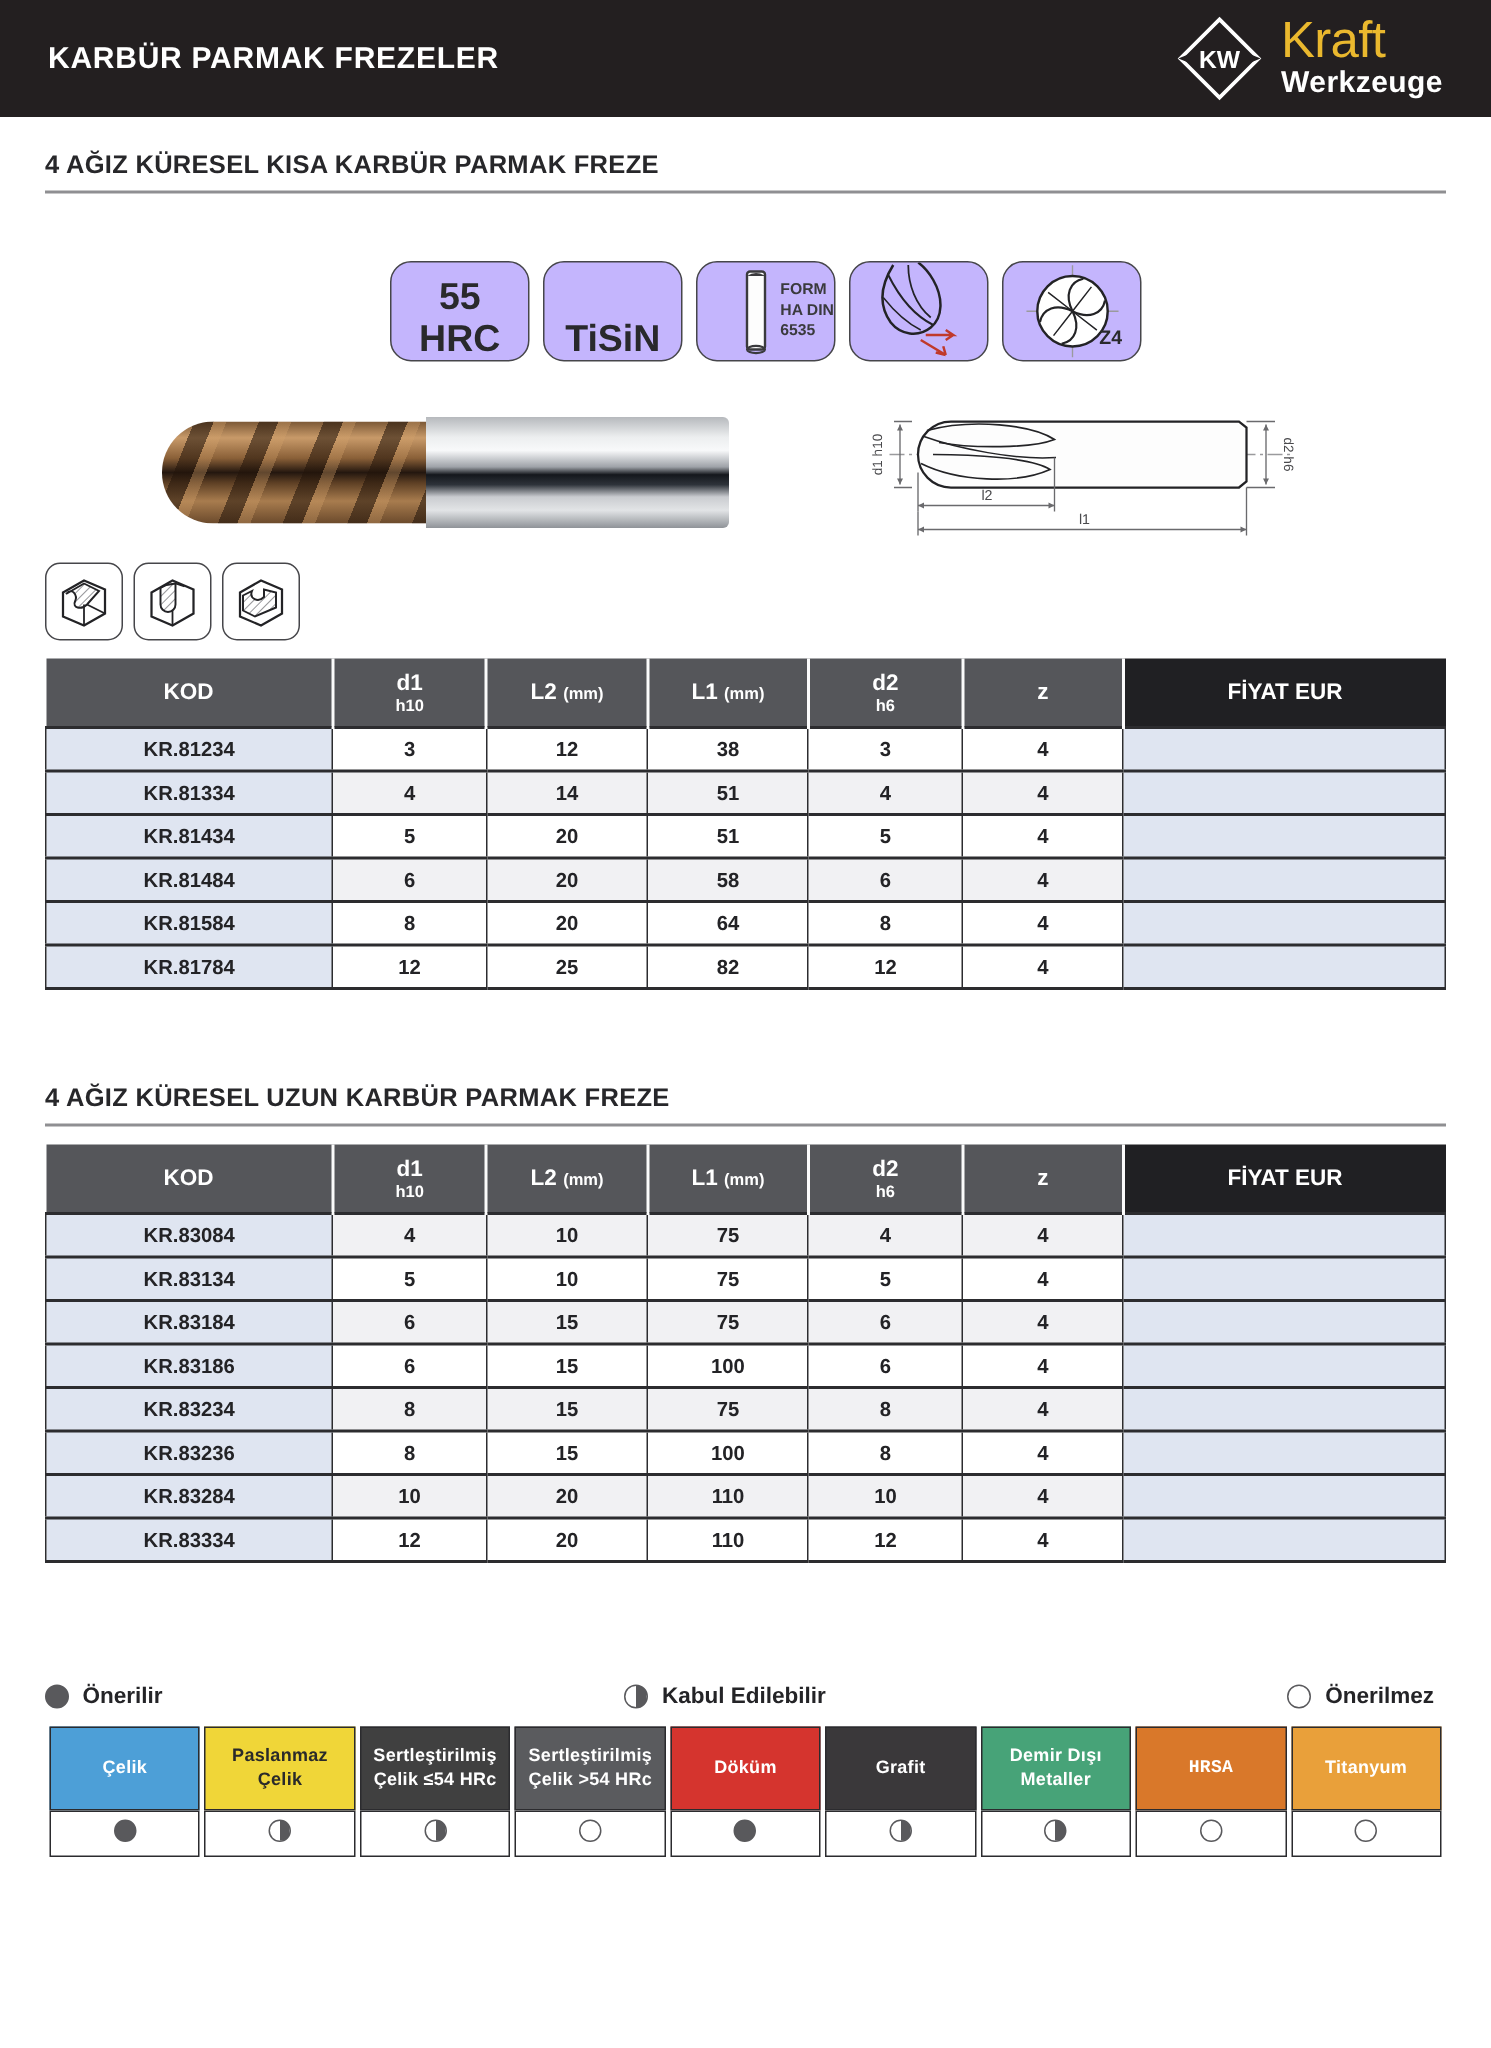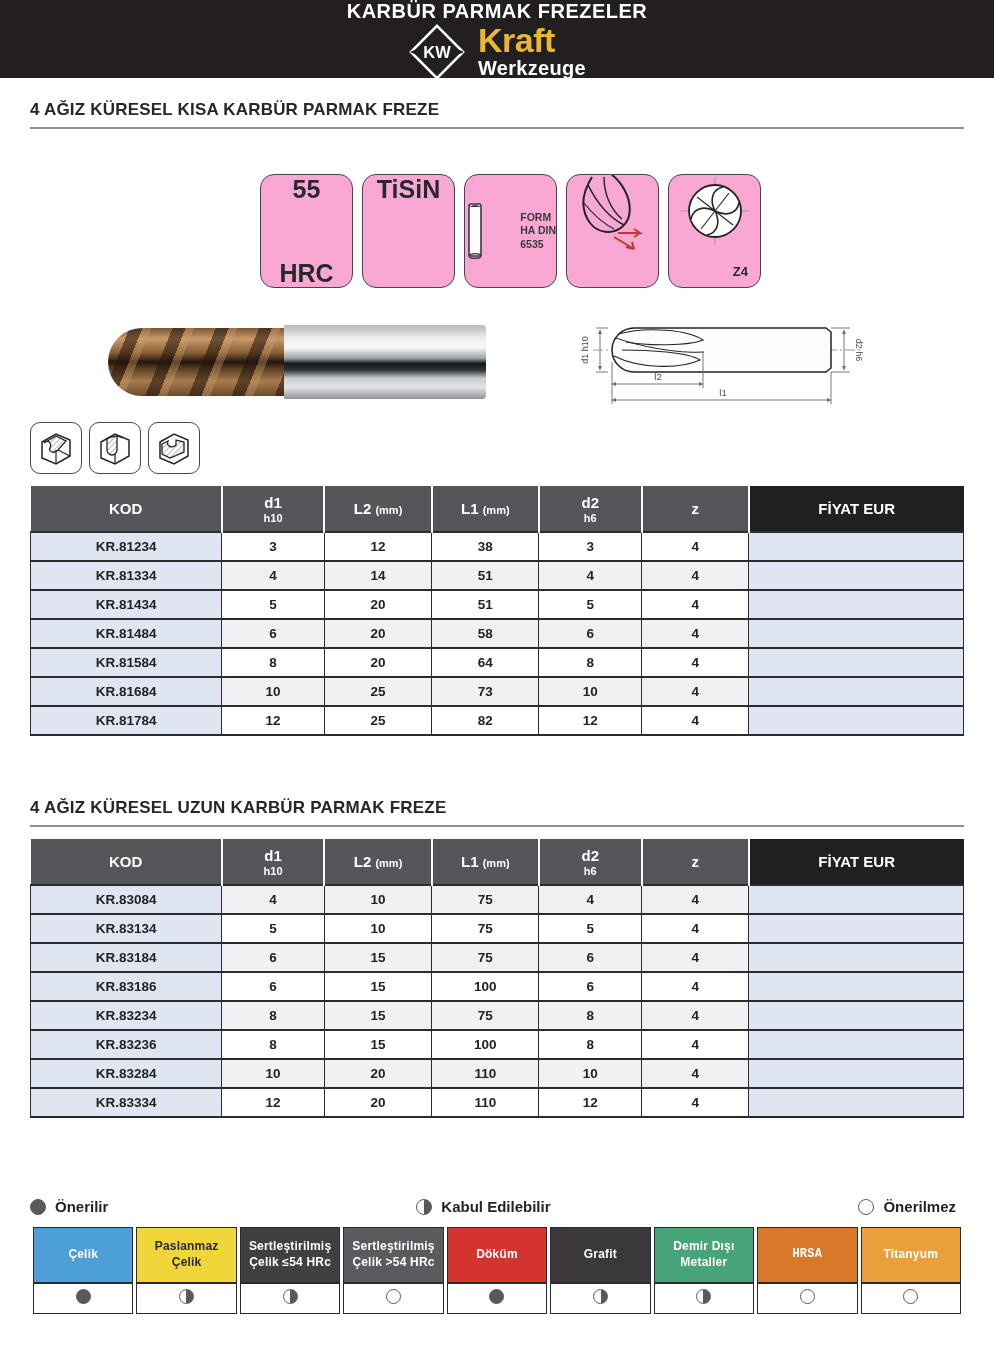--- a/index.html
+++ b/index.html
@@ -4,36 +4,36 @@
 <style>
   * { margin:0; padding:0; box-sizing:border-box; }
   html,body { width:994px; }
   body {
     font-family:"Liberation Sans","DejaVu Sans",sans-serif;
     background:#ffffff; color:#232323; height:1365px; overflow:hidden;
   }
   
   .topbar {
     height:78px; background:#231f20; display:flex; align-items:center;
-    justify-content:space-between; padding:0 32px;flex-direction:column;
+    justify-content:space-between; padding:0 32px;
   }
   .topbar h1 { color:#fff; font-size:20px; letter-spacing:.5px; font-weight:bold; }
   .logo { display:flex; align-items:center; gap:12px; }
   .logo-diamond { width:58px; height:58px; }
-  .logo-text .brand { color:#eab82e; font-size:34px; font-weight:bold; line-height:.95; letter-spacing:-.5px; }
+  .logo-text .brand { color:#eab82e; font-size:34px; font-weight:normal; line-height:.95; letter-spacing:-.5px; }
   .logo-text .sub { color:#fff; font-size:20px; font-weight:bold; letter-spacing:.3px; }
   
   .content { padding:0 30px; }
   .section-title { margin-top:22px; font-size:17px; font-weight:bold; color:#27272a; letter-spacing:.2px; }
   .rule { height:2px; background:#8f8f92; margin-top:7px; }
   
   .badges { display:flex; gap:9px; margin:45px 0 0 230px; }
   .badge {
-    width:93px; height:114px; background:#f9a8d4; border:1.6px solid #46464a;
-    border-radius:14px; display:flex; align-items:center; justify-content:space-between;
+    width:93px; height:67px; background:#c4b5fd; border:1.6px solid #46464a;
+    border-radius:14px; display:flex; align-items:center; justify-content:flex-end;
     position:relative; flex-direction:column;
   }
   .badge .b-big { font-size:25px; font-weight:bold; color:#29292c; line-height:1.12; text-align:center; }
   .badge-form { flex-direction:row; gap:6px; }
   .badge-form .form-text { font-size:10.5px; font-weight:bold; color:#3a3a3d; line-height:1.3; }
   .badge .corner-label { position:absolute; right:12px; bottom:8px; font-size:13px; font-weight:bold; color:#2a2a2d; }
   
   .visuals { display:flex; margin-top:28px; align-items:center; }
   .tool-photo { width:378px; height:74px; margin-left:78px; position:relative; }
   .tool-flutes {
@@ -284,29 +284,20 @@
             <td class="mid">6</td>
             <td class="mid">4</td>
             <td class="price-cell"></td>
           </tr>
           <tr>
             <td class="kod-cell">KR.81584</td>
             <td class="mid">8</td>
             <td class="mid">20</td>
             <td class="mid">64</td>
             <td class="mid">8</td>
-            <td class="mid">4</td>
-            <td class="price-cell"></td>
-          </tr>
-          <tr class="alt">
-            <td class="kod-cell">KR.81684</td>
-            <td class="mid">10</td>
-            <td class="mid">25</td>
-            <td class="mid">73</td>
-            <td class="mid">10</td>
             <td class="mid">4</td>
             <td class="price-cell"></td>
           </tr>
           <tr>
             <td class="kod-cell">KR.81784</td>
             <td class="mid">12</td>
             <td class="mid">25</td>
             <td class="mid">82</td>
             <td class="mid">12</td>
             <td class="mid">4</td>

